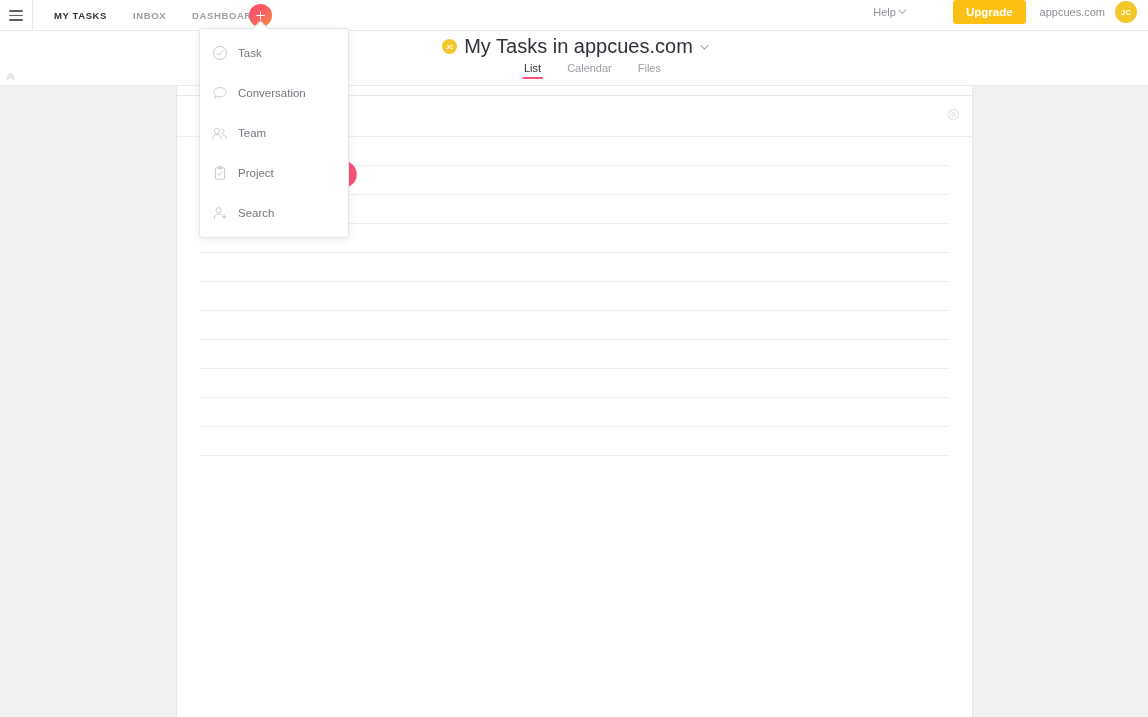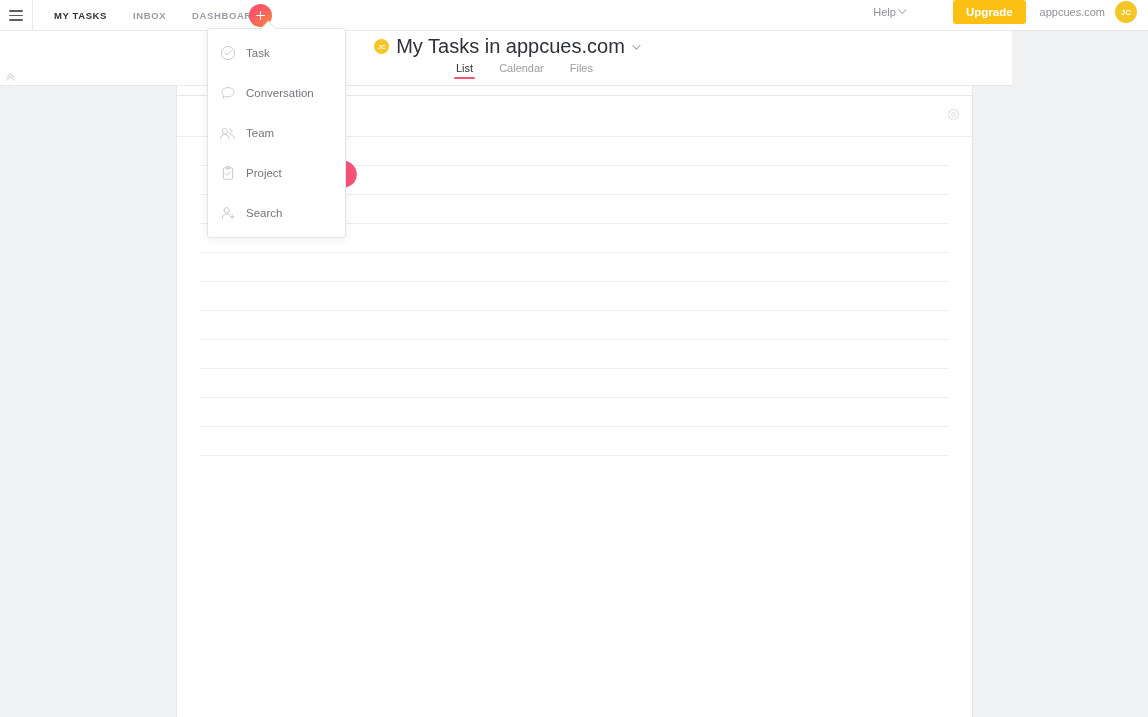--- a/index.html
+++ b/index.html
@@ -198,21 +198,21 @@
     align-items: center;
     justify-content: center;
     cursor: pointer;
     letter-spacing: 0.3px;
   }
 
   
   .subheader {
     position: absolute;
     left: 0; top: 31px;
-    width: 1012px; height: 55px;
+    width: 1148px; height: 55px;
     background: #ffffff;
     border-bottom: 1px solid #e8e9eb;
     z-index: 10;
   }
   .title-block {
     position: absolute;
     left: 0; right: 0;
     top: 4px;
     display: flex;
     flex-direction: column;
@@ -324,23 +324,23 @@
     background: #f8527a;
     border-radius: 50% 50% 50% 6px;
     transform: rotate(45deg);
     z-index: 25;
     box-shadow: 0 1px 3px rgba(0,0,0,0.10);
   }
 
   
   .dropdown {
     position: absolute;
-    left: 207px;
+    left: 199px;
     top: 28px;
-    width: 139px;
+    width: 150px;
     height: 210px;
     background: #ffffff;
     border: 1px solid #e4e5e8;
     border-radius: 3px;
     box-shadow: 0 2px 10px rgba(0,0,0,0.07);
     z-index: 50;
     padding-top: 4px;
   }
   .dropdown-arrow {
     position: absolute;

